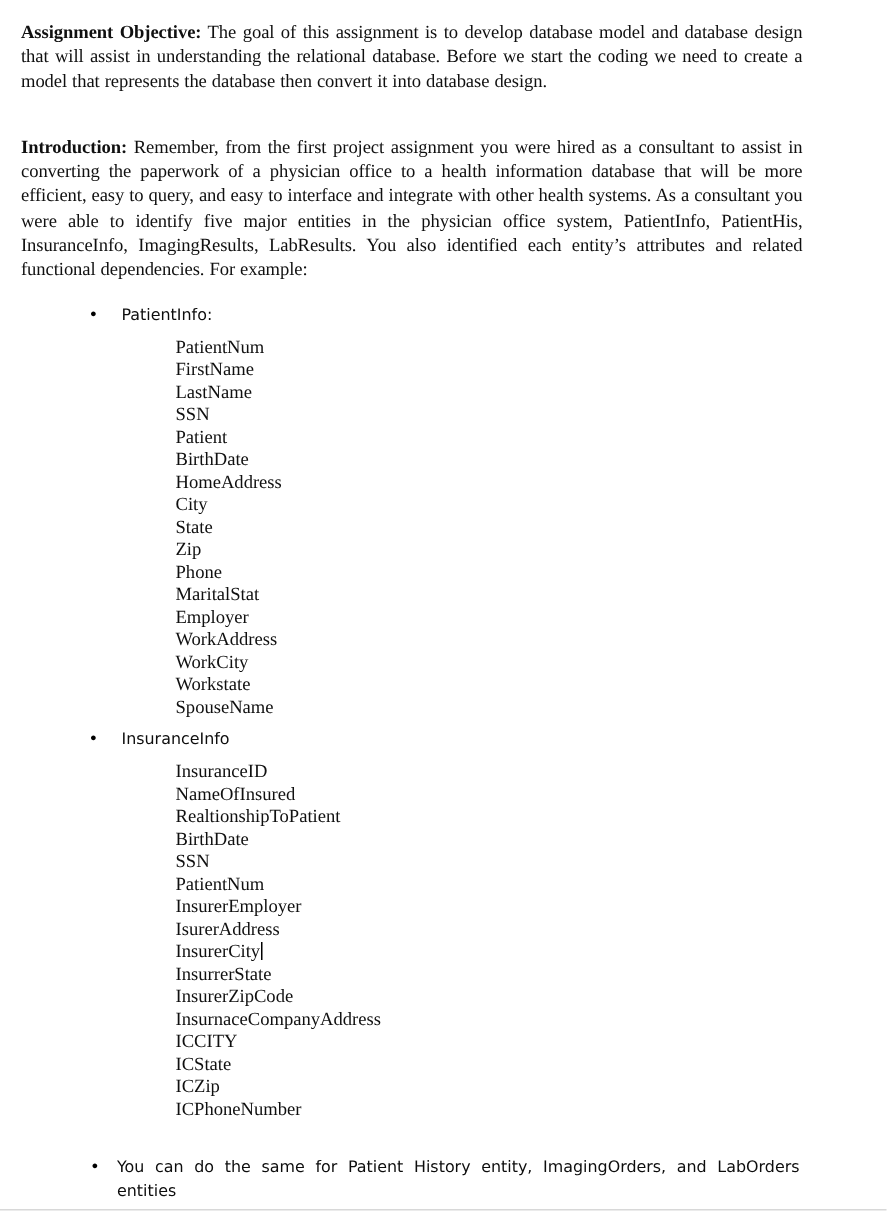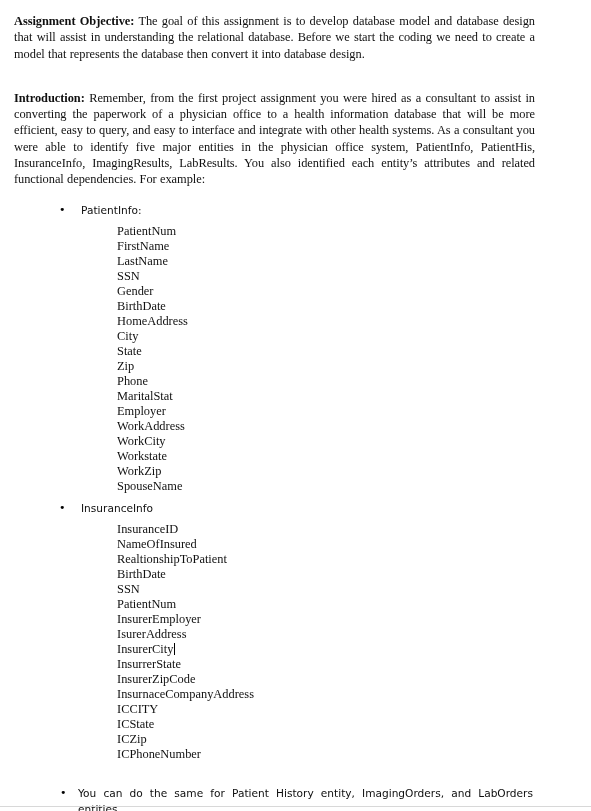--- a/index.html
+++ b/index.html
@@ -134,33 +134,32 @@
 
   <div class="bullet-block" id="patientinfo-block">
     <div class="bullet-row">
       <span class="bullet-glyph">•</span>
       <span class="entity-name">PatientInfo:</span>
       <ul class="attr-list">
         <li class="attr-item">PatientNum</li>
         <li class="attr-item">FirstName</li>
         <li class="attr-item">LastName</li>
         <li class="attr-item">SSN</li>
-        <li class="attr-item">Gender</li>
+        <li class="attr-item">Patient</li>
         <li class="attr-item">BirthDate</li>
         <li class="attr-item">HomeAddress</li>
         <li class="attr-item">City</li>
         <li class="attr-item">State</li>
         <li class="attr-item">Zip</li>
         <li class="attr-item">Phone</li>
         <li class="attr-item">MaritalStat</li>
         <li class="attr-item">Employer</li>
         <li class="attr-item">WorkAddress</li>
         <li class="attr-item">WorkCity</li>
         <li class="attr-item">Workstate</li>
-        <li class="attr-item">WorkZip</li>
         <li class="attr-item">SpouseName</li>
       </ul>
     </div>
   </div>
 
   <div class="bullet-block" id="insuranceinfo-block">
     <div class="bullet-row">
       <span class="bullet-glyph">•</span>
       <span class="entity-name">InsuranceInfo</span>
       <ul class="attr-list">

